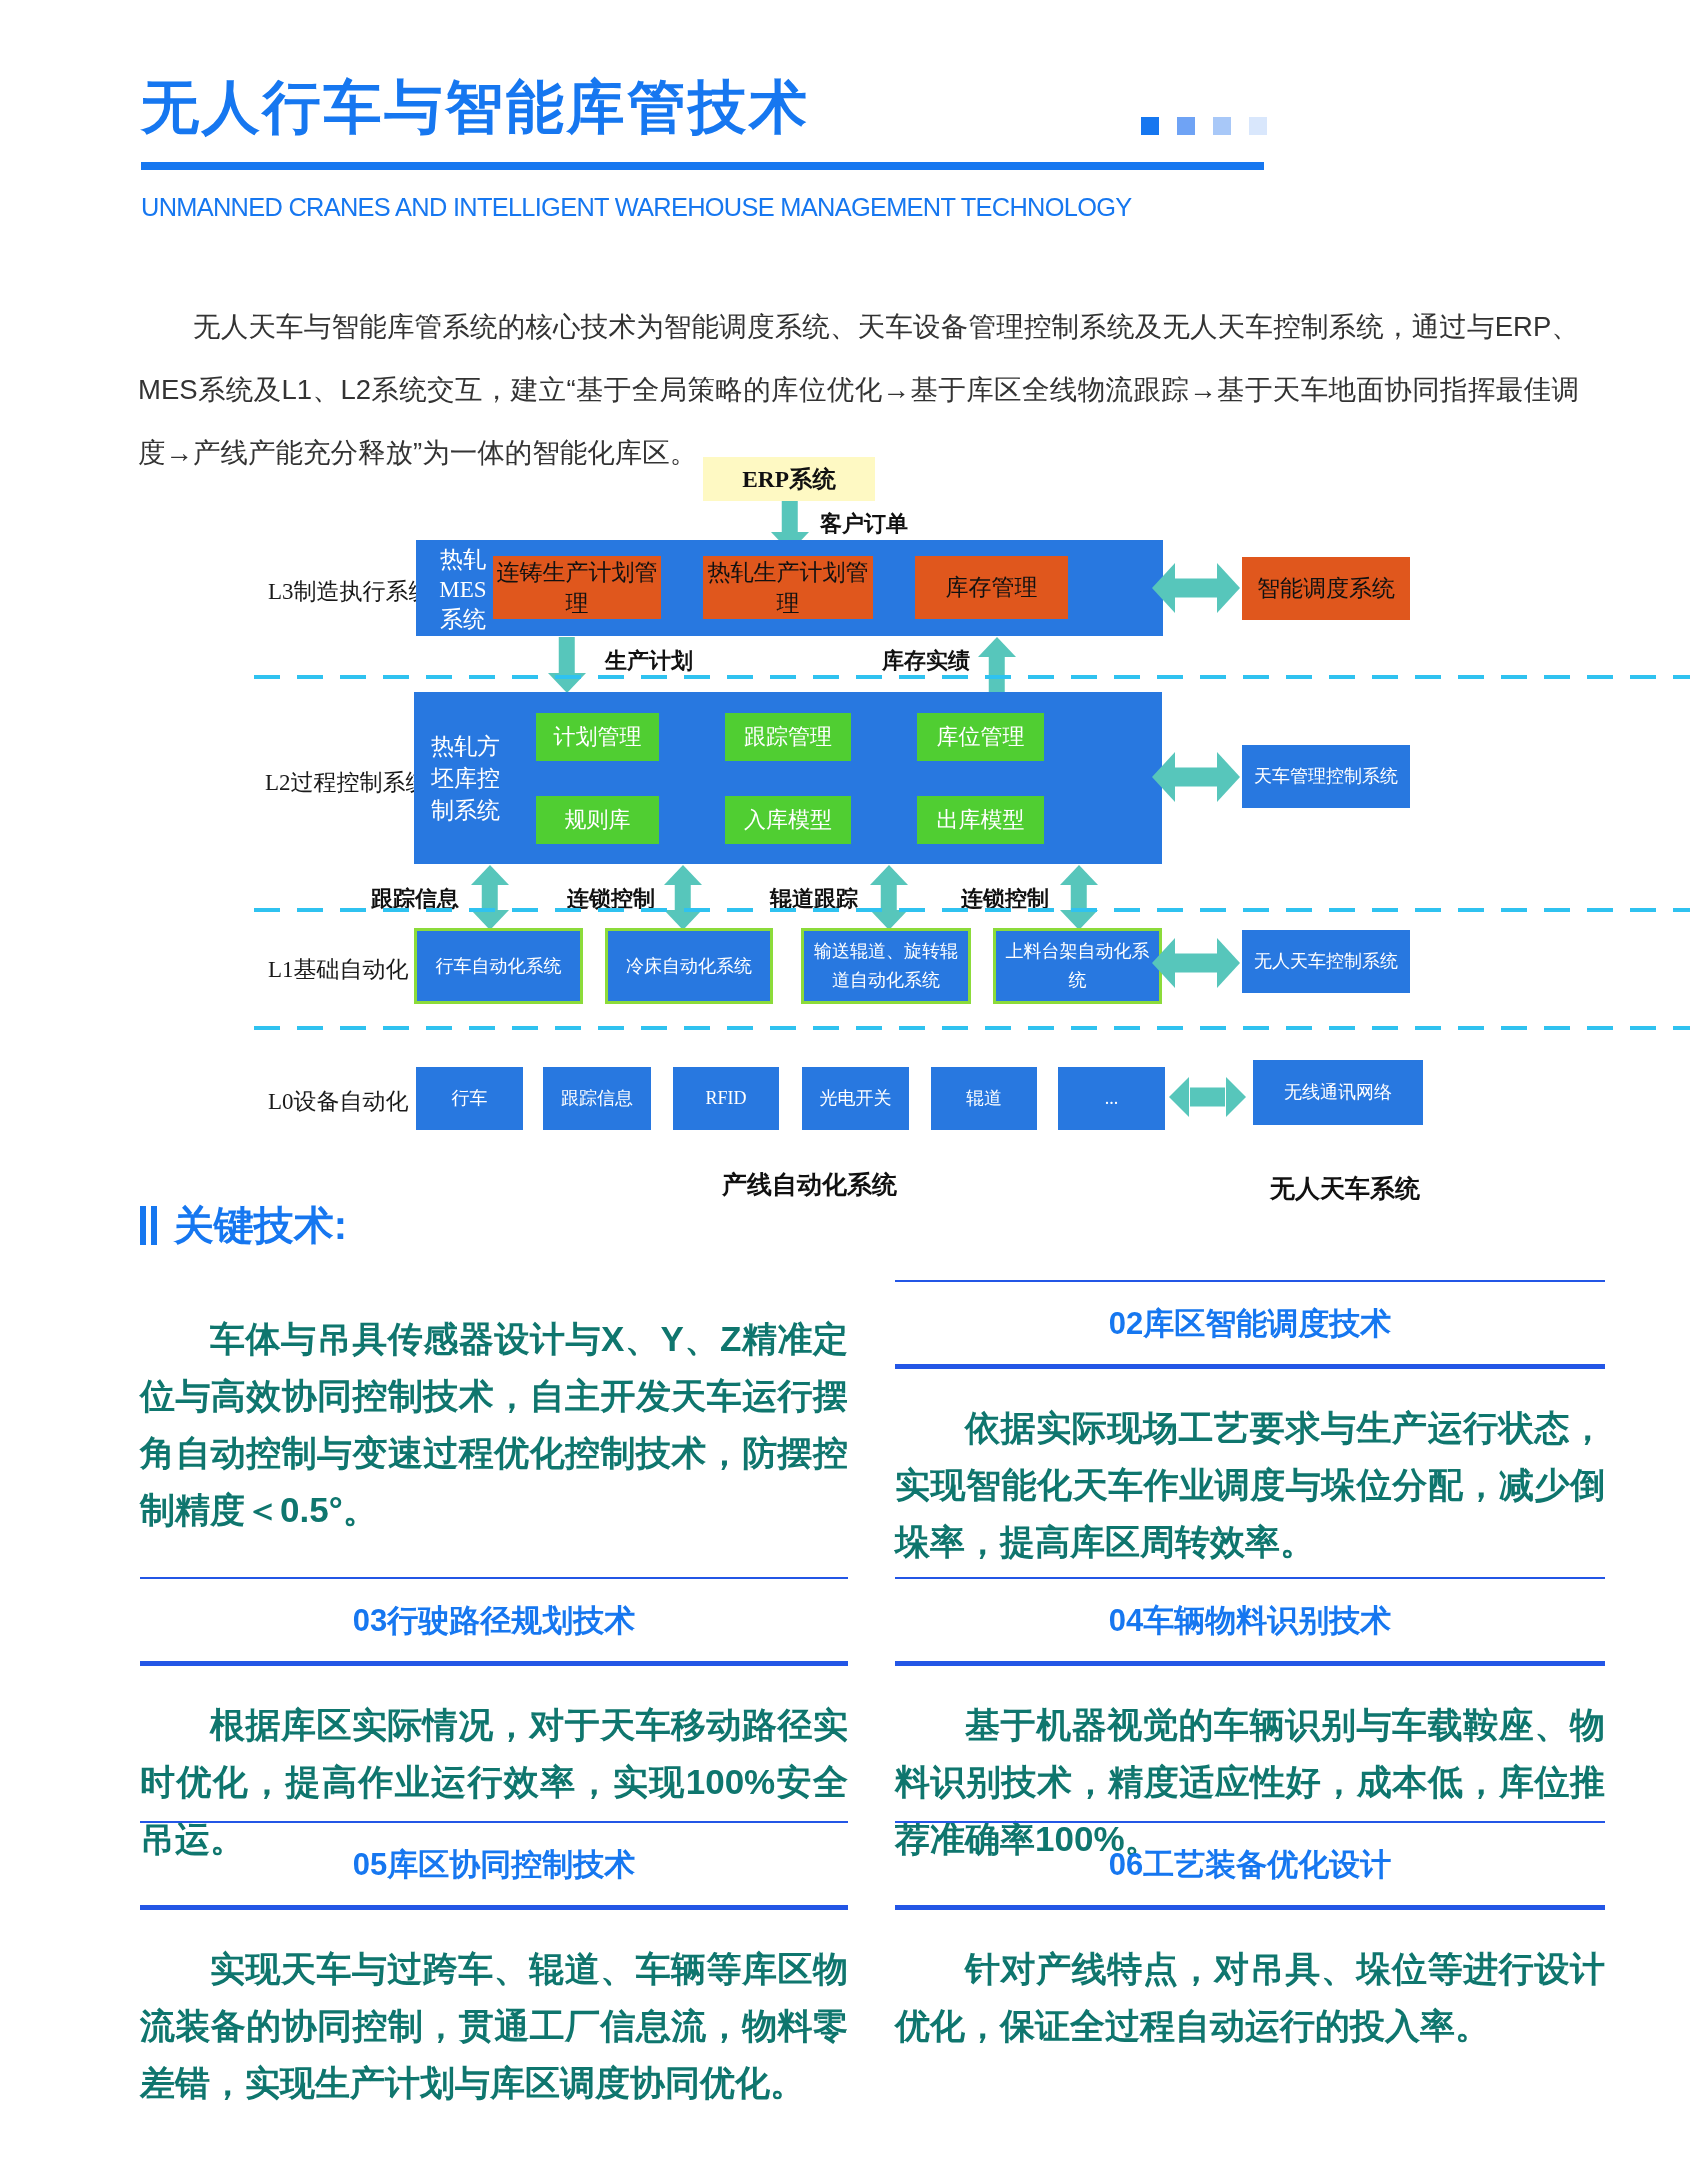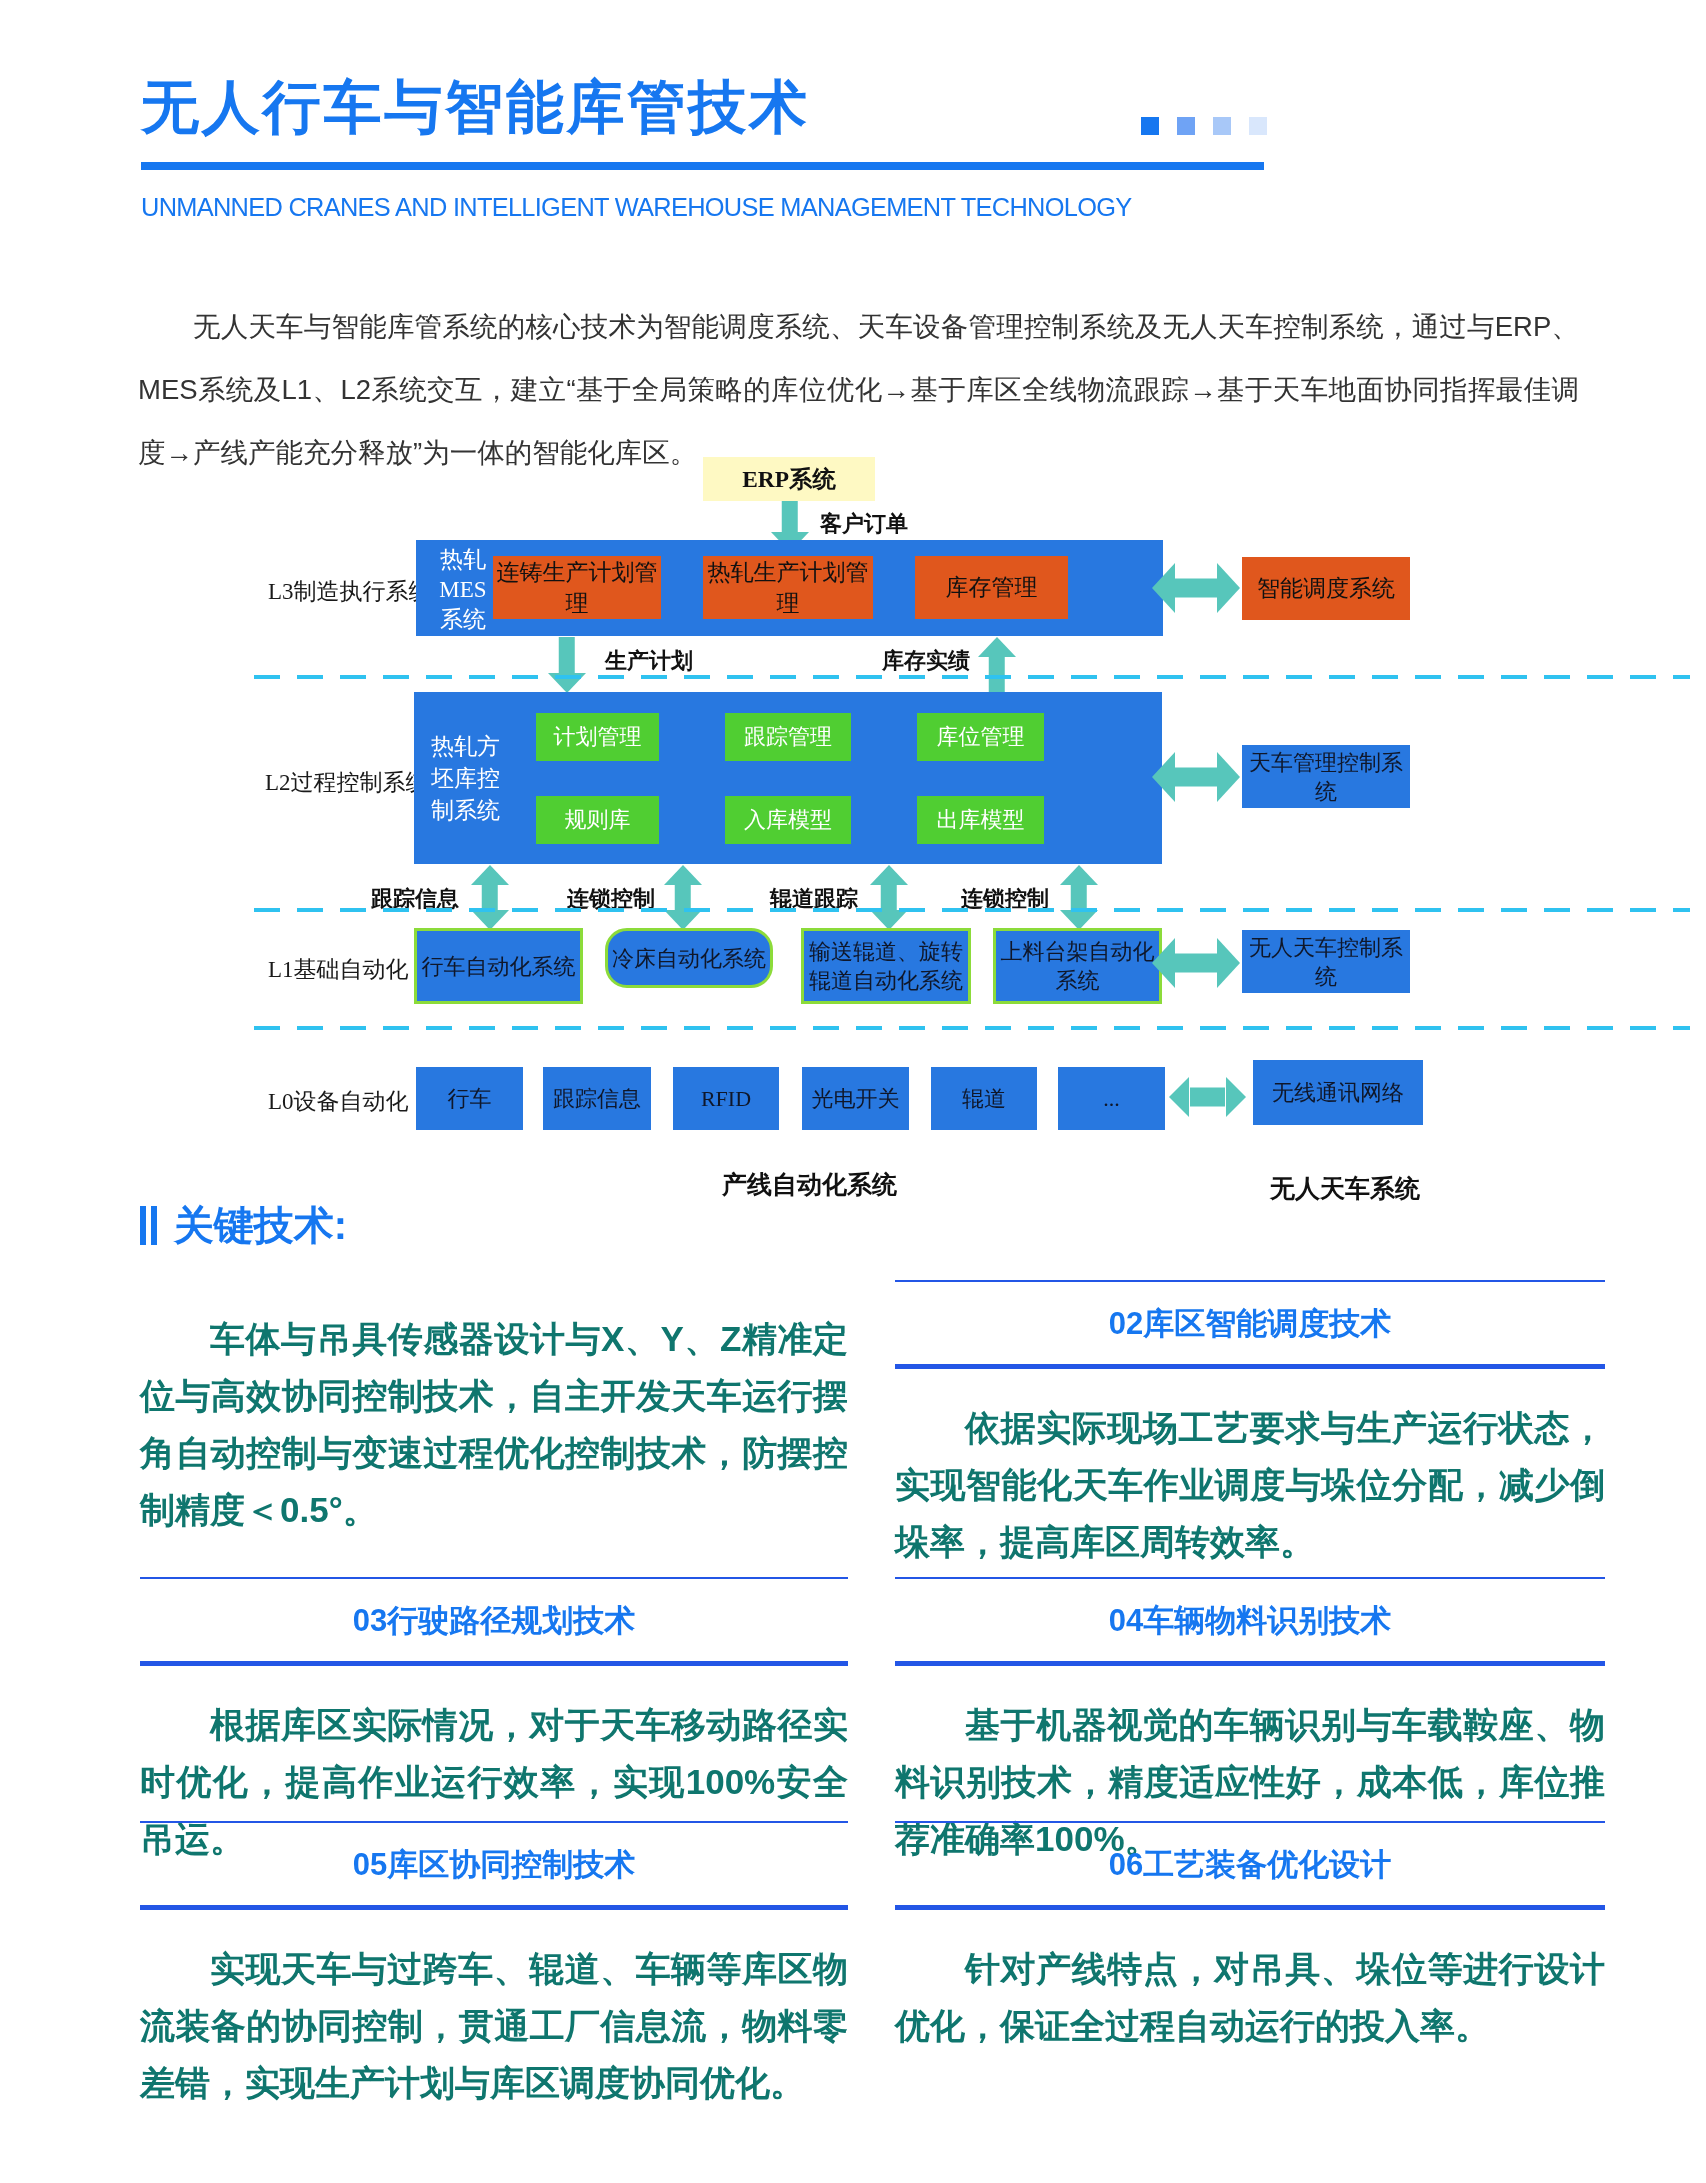--- a/index.html
+++ b/index.html
@@ -16,21 +16,21 @@
   
   .intro{font-size:27.5px;line-height:63px;color:#333;text-align:justify;text-indent:2em;}
 
   
   .dg{font-family:"Liberation Serif",serif;}
   .dg-label{font-size:23px;color:#1a1a1a;white-space:nowrap;}
   .dg-flow-label{font-size:22px;font-weight:bold;color:#111;white-space:nowrap;}
   .box{position:absolute;display:flex;align-items:center;justify-content:center;
        text-align:center;box-sizing:border-box;}
   .box-gray{background:#fef9c3;color:#111;font-weight:bold;font-size:23.4px;}
-  .box-blue{background:#2878E0;color:#0f172a;font-size:22px;line-height:29px;padding:2.8px;}
+  .box-blue{background:#2878E0;color:#ffffff;font-size:18px;line-height:29px;padding:2.8px;}
   .box-orange{background:#E0571D;color:#111;font-size:23px;}
   .box-green{background:#50CE32;color:#fff;font-size:22px;}
   .box-lime-border{border:3.4px solid #8CDB3A;}
   .pre{white-space:pre-line;}
   .dashed{position:absolute;height:4.1px;
           background:repeating-linear-gradient(90deg,#2FC2F0 0 26px,transparent 26px 43px);}
 
   
   .varrow{position:absolute;}
   .varrow .shaft{position:absolute;left:50%;transform:translateX(-50%);width:16.5px;background:#57C6BB;}
@@ -155,21 +155,21 @@
         <i class="head b"></i>
       </div>
     <div class="abs dg-flow-label" style="left:371px;top:884px;">跟踪信息</div>
     <div class="abs dg-flow-label" style="left:567px;top:884px;">连锁控制</div>
     <div class="abs dg-flow-label" style="left:770px;top:884px;">辊道跟踪</div>
     <div class="abs dg-flow-label" style="left:961px;top:884px;">连锁控制</div>
     <div class="dashed" style="left:254px;top:908px;width:1436px;"></div>
 
     <div class="abs dg-label" style="left:268px;top:954px;">L1基础自动化</div>
     <div class="box box-blue box-lime-border" style="left:414px;top:928px;width:169px;height:76px;">行车自动化系统</div>
-    <div class="box box-blue box-lime-border" style="left:605px;top:928px;width:168px;height:60px;border-radius:22px;">冷床自动化系统</div>
+    <div class="box box-blue box-lime-border" style="left:605px;top:928px;width:168px;height:76px;">冷床自动化系统</div>
     <div class="box box-blue box-lime-border" style="left:801px;top:928px;width:170px;height:76px;">输送辊道、旋转辊道自动化系统</div>
     <div class="box box-blue box-lime-border" style="left:993px;top:928px;width:169px;height:76px;">上料台架自动化系统</div>
     <div class="harrow" style="left:1152px;top:937px;width:88px;height:52px;">
         <i class="shaft"></i>
         <i class="head l"></i>
         <i class="head r"></i>
       </div>
     <div class="box box-blue" style="left:1242px;top:930px;width:168px;height:63px;">无人天车控制系统</div>
     <div class="dashed" style="left:254px;top:1026px;width:1436px;"></div>
 

